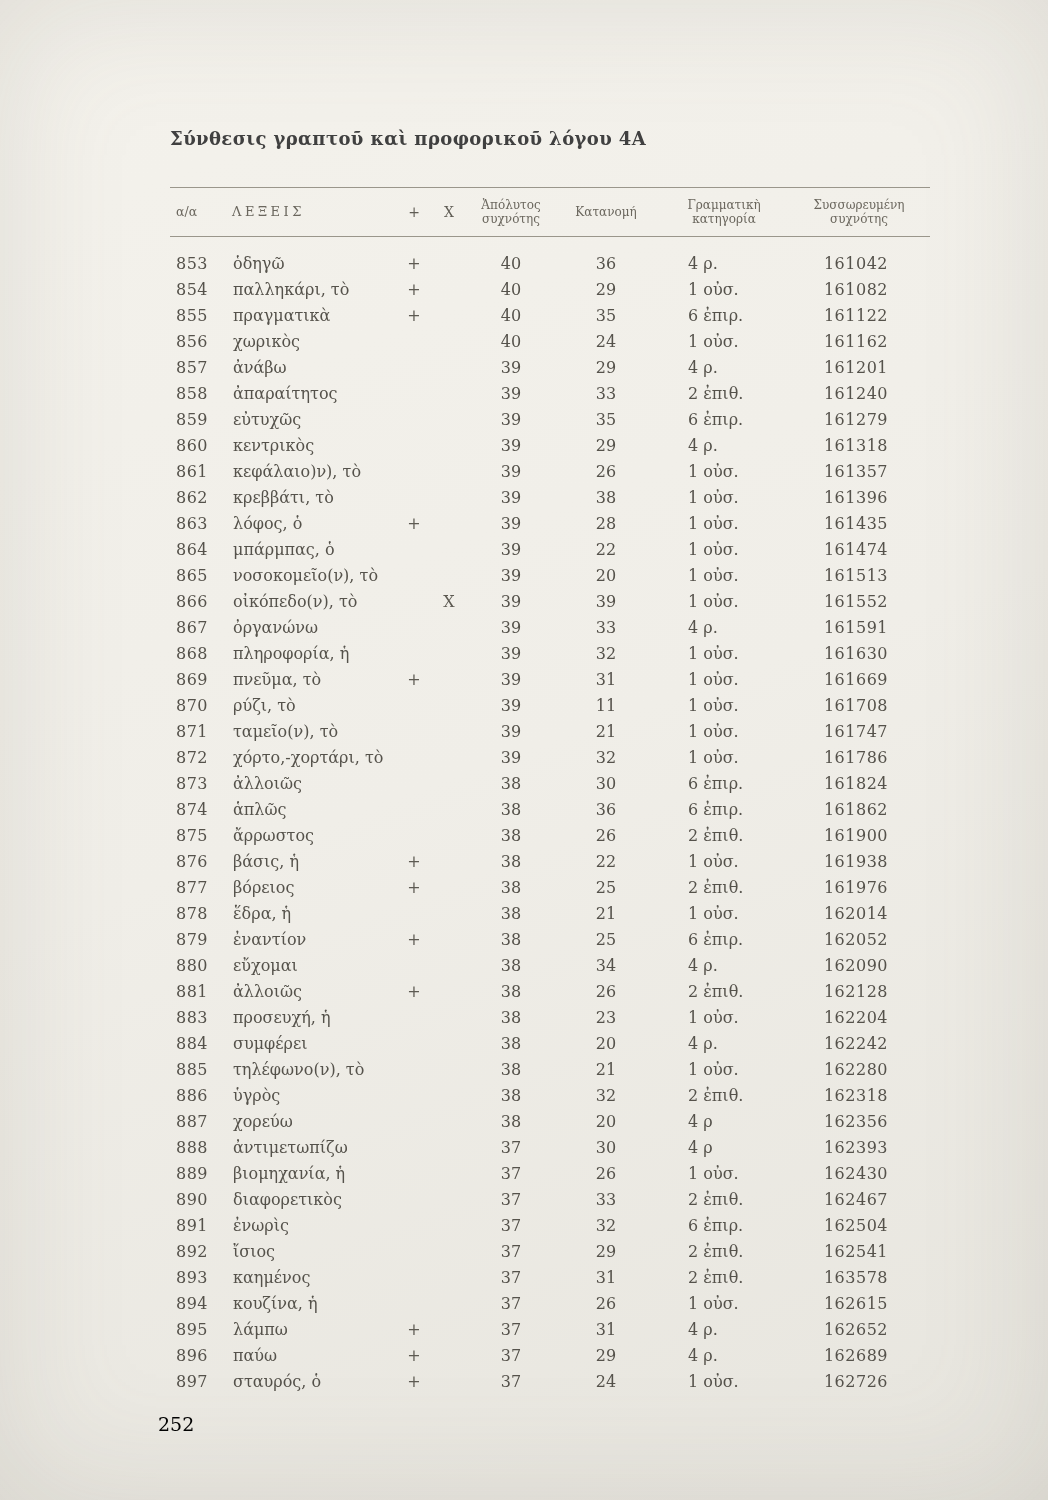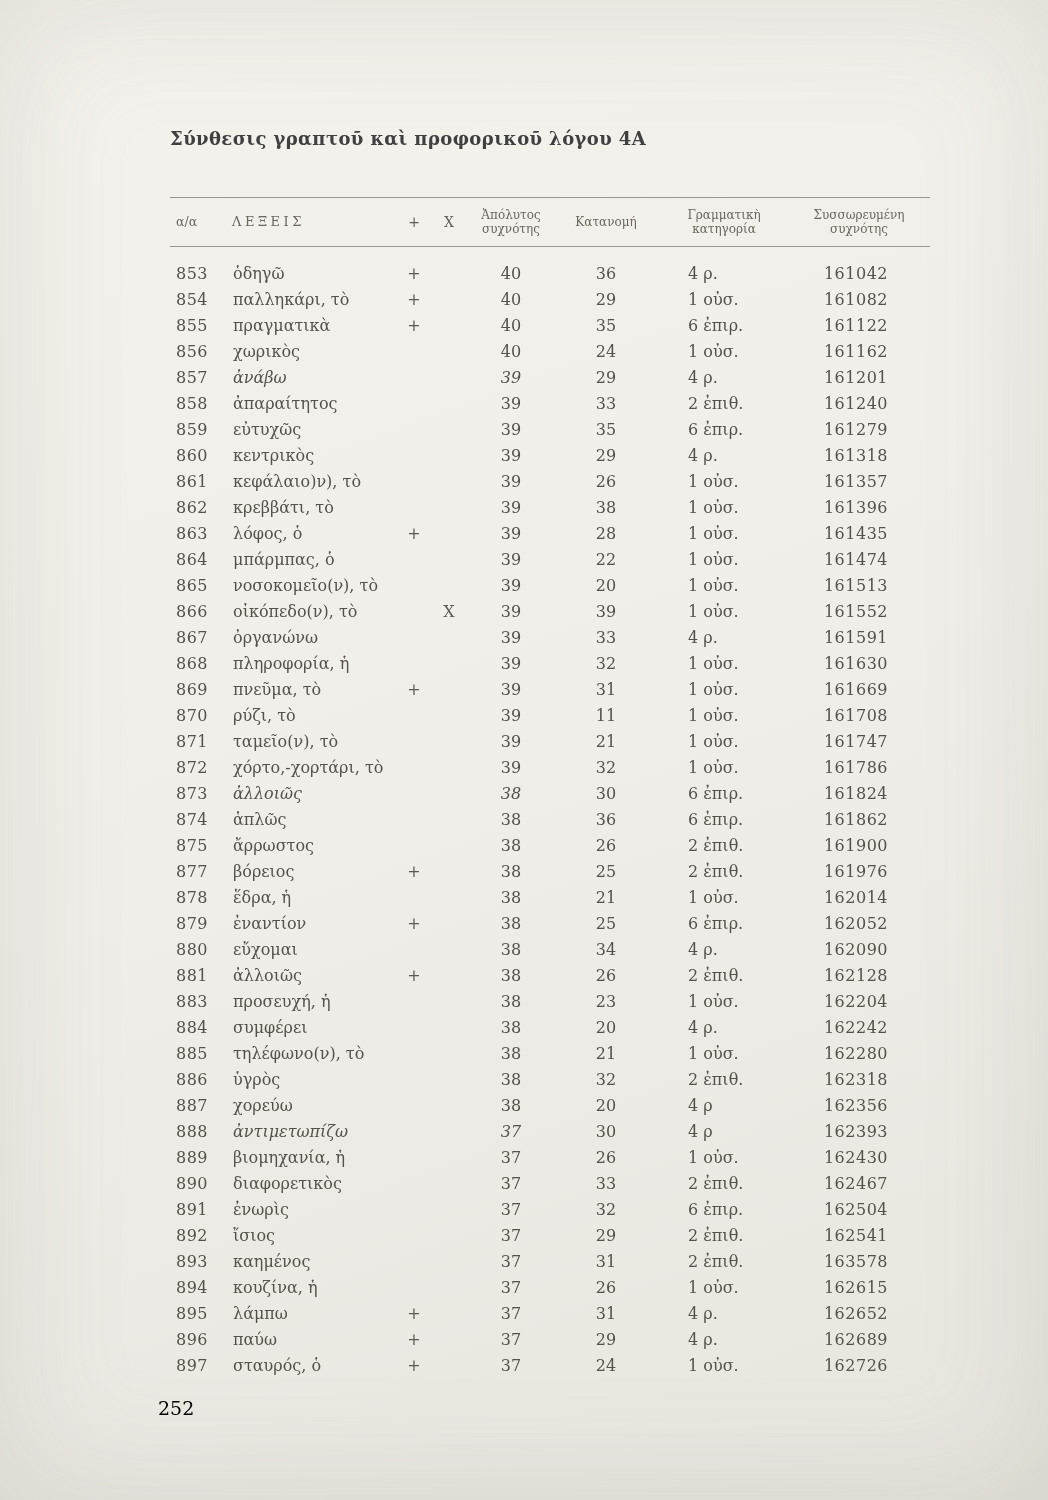--- a/index.html
+++ b/index.html
@@ -17,21 +17,21 @@
     pointer-events:none;
   }
   .sheet{ padding-top:128px; }
   .title{
     margin-left:170px;
     font-size:18px; font-weight:bold;
     letter-spacing:0.4px; color:#404040;
   }
   table{
     border-collapse:collapse; table-layout:fixed;
-    width:760px; margin-left:170px; margin-top:48px;
+    width:760px; margin-left:170px; margin-top:38px;
   }
   thead th{
     border-top:1px solid #9a968b;
     border-bottom:1px solid #9a968b;
     font-weight:normal; font-size:12px; line-height:14px;
     color:#6b675e; vertical-align:middle;
     padding:10px 0; text-align:center;
   }
   th.h-num{ text-align:left; padding-left:6px; font-size:12.5px; }
   th.h-word{ text-align:left; letter-spacing:3.5px; font-size:13px; }
@@ -39,21 +39,21 @@
   tbody td{
     height:24px; line-height:24px; font-size:16px;
     white-space:nowrap; overflow:visible;
   }
   tbody tr:first-child td{ padding-top:15px; }
   td.col-num{ padding-left:6px; letter-spacing:0.5px; }
   td.col-plus, td.col-x{ text-align:center; color:#5d5a52; }
   td.col-abs, td.col-dist{ text-align:center; }
   td.col-gram{ padding-left:28px; }
   td.col-cum{ text-align:right; padding-right:42px; letter-spacing:0.5px; }
-  .italic{ font-style:italic; }
+  .italic{ }
   .page-number{
     margin-left:158px; margin-top:18px;
     font-size:19px; color:#000000;
   }
 </style>
 </head>
 <body>
 
 <div class="sheet">
 
@@ -307,20 +307,30 @@
           <td class="col-num">875</td>
           <td class="col-word">ἄρρωστος</td>
           <td class="col-plus"></td>
           <td class="col-x"></td>
           <td class="col-abs">38</td>
           <td class="col-dist">26</td>
           <td class="col-gram">2 ἐπιθ.</td>
           <td class="col-cum">161900</td>
         </tr>
         <tr>
+          <td class="col-num">876</td>
+          <td class="col-word">βάσις, ἡ</td>
+          <td class="col-plus">+</td>
+          <td class="col-x"></td>
+          <td class="col-abs">38</td>
+          <td class="col-dist">22</td>
+          <td class="col-gram">1 οὐσ.</td>
+          <td class="col-cum">161938</td>
+        </tr>
+        <tr>
           <td class="col-num">877</td>
           <td class="col-word">βόρειος</td>
           <td class="col-plus">+</td>
           <td class="col-x"></td>
           <td class="col-abs">38</td>
           <td class="col-dist">25</td>
           <td class="col-gram">2 ἐπιθ.</td>
           <td class="col-cum">161976</td>
         </tr>
         <tr>

